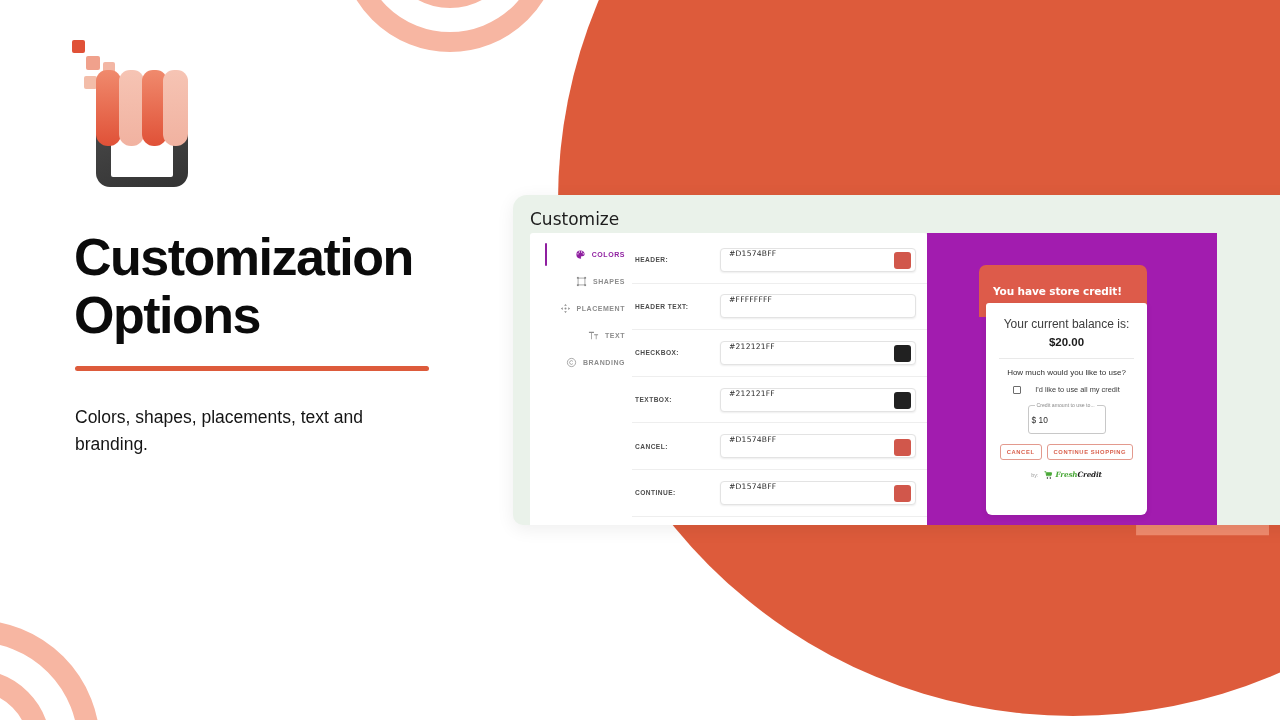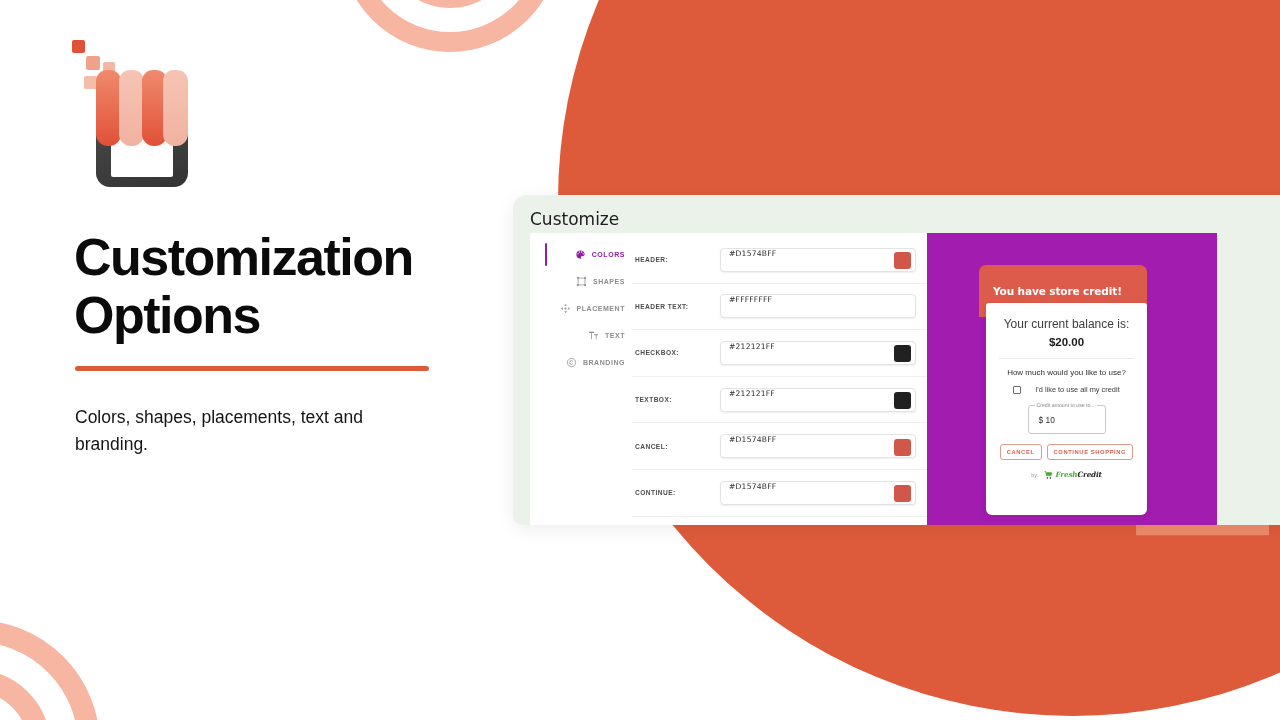--- a/index.html
+++ b/index.html
@@ -225,21 +225,21 @@
     margin: 11px auto 0 auto;
     width: 78px; height: 29px;
     border: 1px solid #c8c8c8; border-radius: 3px;
     text-align: left;
   }
   #amount-legend {
     position: absolute; top: -4px; left: 6px;
     background: #ffffff; padding: 0 2px;
     font-size: 5.2px; color: #8a8a8a; white-space: nowrap;
   }
-  #amount-value { padding: 9px 0 0 10px; font-size: 8.4px; color: #2c2c2c; }
+  #amount-value { padding: 9px 0 0 3px; font-size: 8.4px; color: #2c2c2c; }
 
   #modal-actions {
     margin-top: 10px;
     display: flex; align-items: center; justify-content: center; gap: 5px;
   }
   .modal-btn {
     border: 1px solid #e39a8e;
     border-radius: 3px;
     color: #d9604d;
     font-size: 5.8px; font-weight: 700; letter-spacing: 0.6px;

